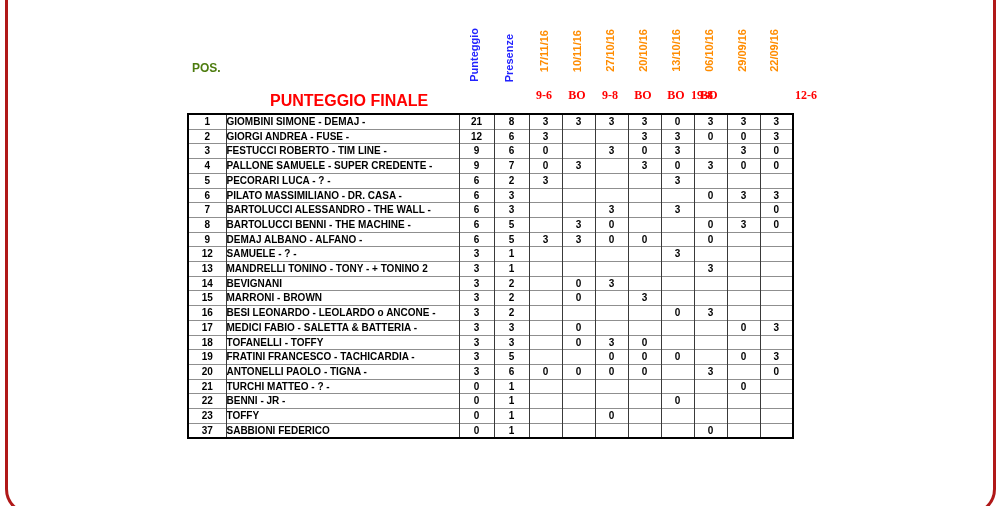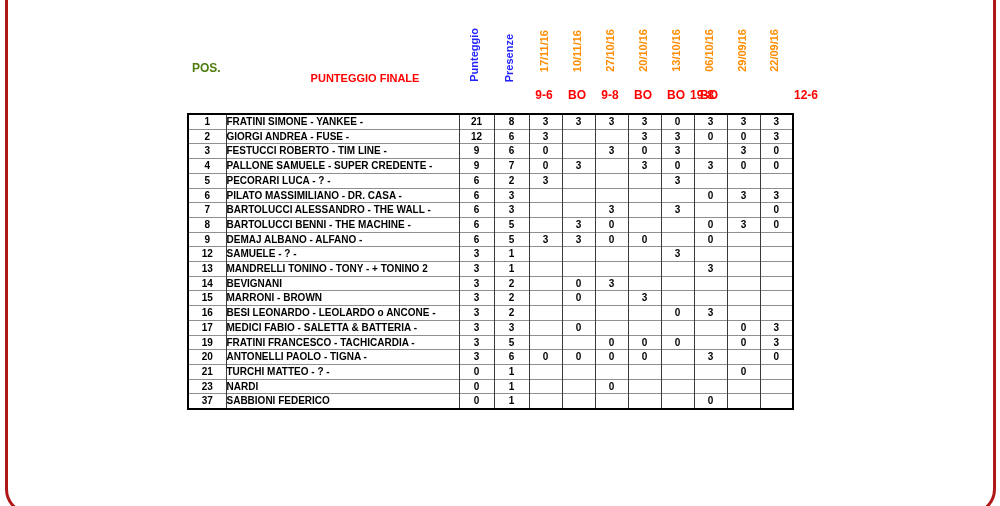--- a/index.html
+++ b/index.html
@@ -11,26 +11,26 @@
   .page-frame{
     position:absolute;left:5px;top:-34px;width:985px;height:543px;
     border:3px solid #b01818;border-radius:26px;pointer-events:none;
   }
   
   .pos-label{
     position:absolute;left:192px;top:61px;
     font-size:12px;font-weight:bold;color:#4d7c0f;
   }
   .finale-label{
-    position:absolute;left:270px;top:72px;width:190px;text-align:center;
-    font-size:11px;font-weight:bold;color:#ff0000;
+    position:absolute;left:270px;top:92px;width:190px;text-align:left;
+    font-size:16px;font-weight:bold;color:#ff0000;
   }
   .finale-val{
     position:absolute;top:88px;width:44px;text-align:center;
-    font-size:12px;font-weight:bold;color:#ff0000;white-space:nowrap;
+    font-size:12px;font-weight:bold;color:#ff0000;white-space:nowrap;font-family:Liberation Serif, serif;
   }
   
   .vhdr{position:absolute;width:16px;}
   .vhdr span{
     position:absolute;bottom:0;left:1px;
     writing-mode:vertical-rl;transform:rotate(180deg);
     white-space:nowrap;font-weight:bold;font-size:11px;
   }
   .vhdr.blue{top:4px;height:78px;}
   .vhdr.blue span{color:#2222ff;}
@@ -116,21 +116,21 @@
       <col class="c-date">
       <col class="c-date">
     <col class="c-date">
       <col class="c-date">
       <col class="c-date">
       <col class="c-date">
   </colgroup>
   <tbody>
       <tr>
         <td class="num-cell">1</td>
-        <td class="name-cell">FRATINI SIMONE - YANKEE -</td>
+        <td class="name-cell">GIOMBINI SIMONE - DEMAJ -</td>
         <td class="num-cell">21</td>
         <td class="num-cell">8</td>
         <td class="num-cell">3</td>
         <td class="num-cell">3</td>
         <td class="num-cell">3</td>
         <td class="num-cell">3</td>
         <td class="num-cell">0</td>
         <td class="num-cell">3</td>
         <td class="num-cell">3</td>
         <td class="num-cell">3</td>
@@ -325,20 +325,34 @@
         <td class="num-cell"></td>
         <td class="num-cell">0</td>
         <td class="num-cell"></td>
         <td class="num-cell"></td>
         <td class="num-cell"></td>
         <td class="num-cell"></td>
         <td class="num-cell">0</td>
         <td class="num-cell">3</td>
       </tr>
       <tr>
+        <td class="num-cell">18</td>
+        <td class="name-cell">TOFANELLI - TOFFY</td>
+        <td class="num-cell">3</td>
+        <td class="num-cell">3</td>
+        <td class="num-cell"></td>
+        <td class="num-cell">0</td>
+        <td class="num-cell">3</td>
+        <td class="num-cell">0</td>
+        <td class="num-cell"></td>
+        <td class="num-cell"></td>
+        <td class="num-cell"></td>
+        <td class="num-cell"></td>
+      </tr>
+      <tr>
         <td class="num-cell">19</td>
         <td class="name-cell">FRATINI FRANCESCO - TACHICARDIA -</td>
         <td class="num-cell">3</td>
         <td class="num-cell">5</td>
         <td class="num-cell"></td>
         <td class="num-cell"></td>
         <td class="num-cell">0</td>
         <td class="num-cell">0</td>
         <td class="num-cell">0</td>
         <td class="num-cell"></td>
@@ -367,22 +381,36 @@
         <td class="num-cell"></td>
         <td class="num-cell"></td>
         <td class="num-cell"></td>
         <td class="num-cell"></td>
         <td class="num-cell"></td>
         <td class="num-cell"></td>
         <td class="num-cell">0</td>
         <td class="num-cell"></td>
       </tr>
       <tr>
+        <td class="num-cell">22</td>
+        <td class="name-cell">BENNI - JR -</td>
+        <td class="num-cell">0</td>
+        <td class="num-cell">1</td>
+        <td class="num-cell"></td>
+        <td class="num-cell"></td>
+        <td class="num-cell"></td>
+        <td class="num-cell"></td>
+        <td class="num-cell">0</td>
+        <td class="num-cell"></td>
+        <td class="num-cell"></td>
+        <td class="num-cell"></td>
+      </tr>
+      <tr>
         <td class="num-cell">23</td>
-        <td class="name-cell">NARDI</td>
+        <td class="name-cell">TOFFY</td>
         <td class="num-cell">0</td>
         <td class="num-cell">1</td>
         <td class="num-cell"></td>
         <td class="num-cell"></td>
         <td class="num-cell">0</td>
         <td class="num-cell"></td>
         <td class="num-cell"></td>
         <td class="num-cell"></td>
         <td class="num-cell"></td>
         <td class="num-cell"></td>

